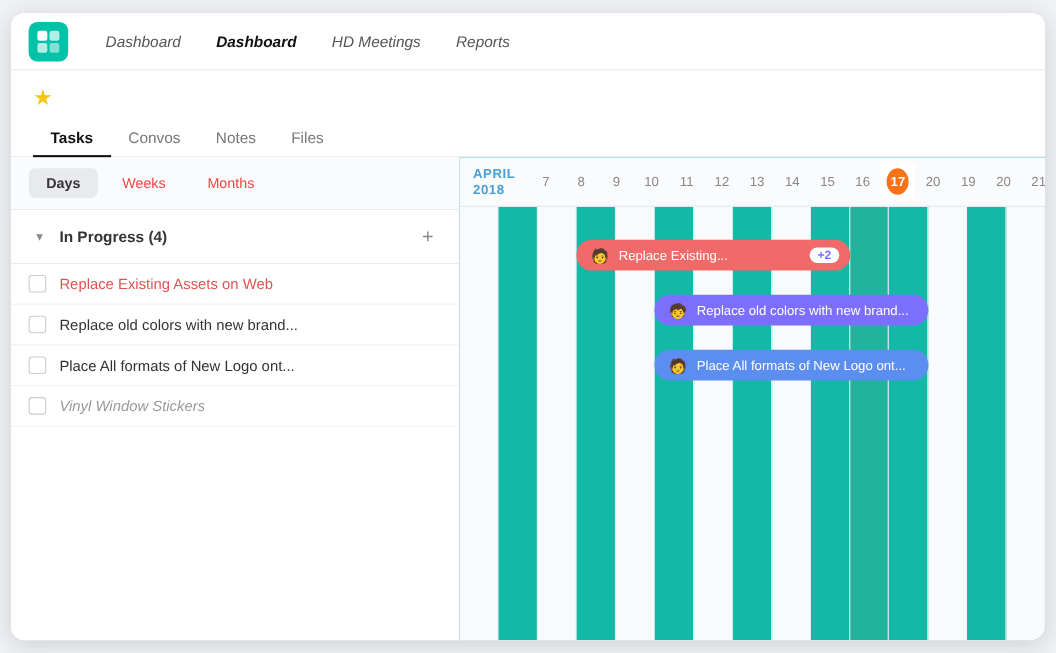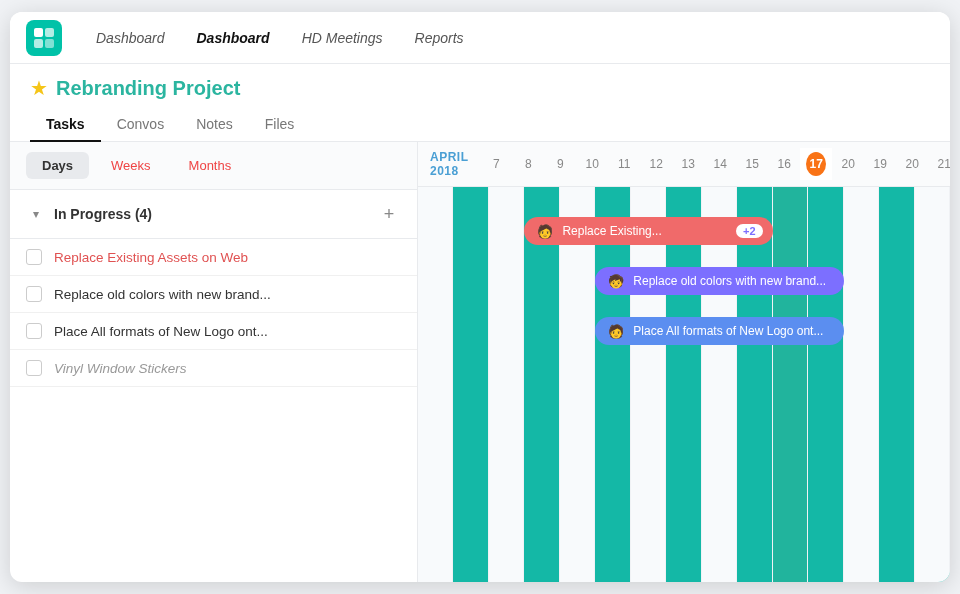--- a/index.html
+++ b/index.html
@@ -344,21 +344,20 @@
     <div class="nav-items">
       <div class="nav-item">Dashboard</div>
       <div class="nav-item active">Dashboard</div>
       <div class="nav-item">HD Meetings</div>
       <div class="nav-item">Reports</div>
     </div>
   </div>
 
   <div class="project-header">
     <span class="star-icon">★</span>
-    <span class="project-title">Rebranding Project</span>
   </div>
 
   <div class="tabs-row">
     <div class="tab active">Tasks</div>
     <div class="tab">Convos</div>
     <div class="tab">Notes</div>
     <div class="tab">Files</div>
   </div>
 
   <div class="main-content">

